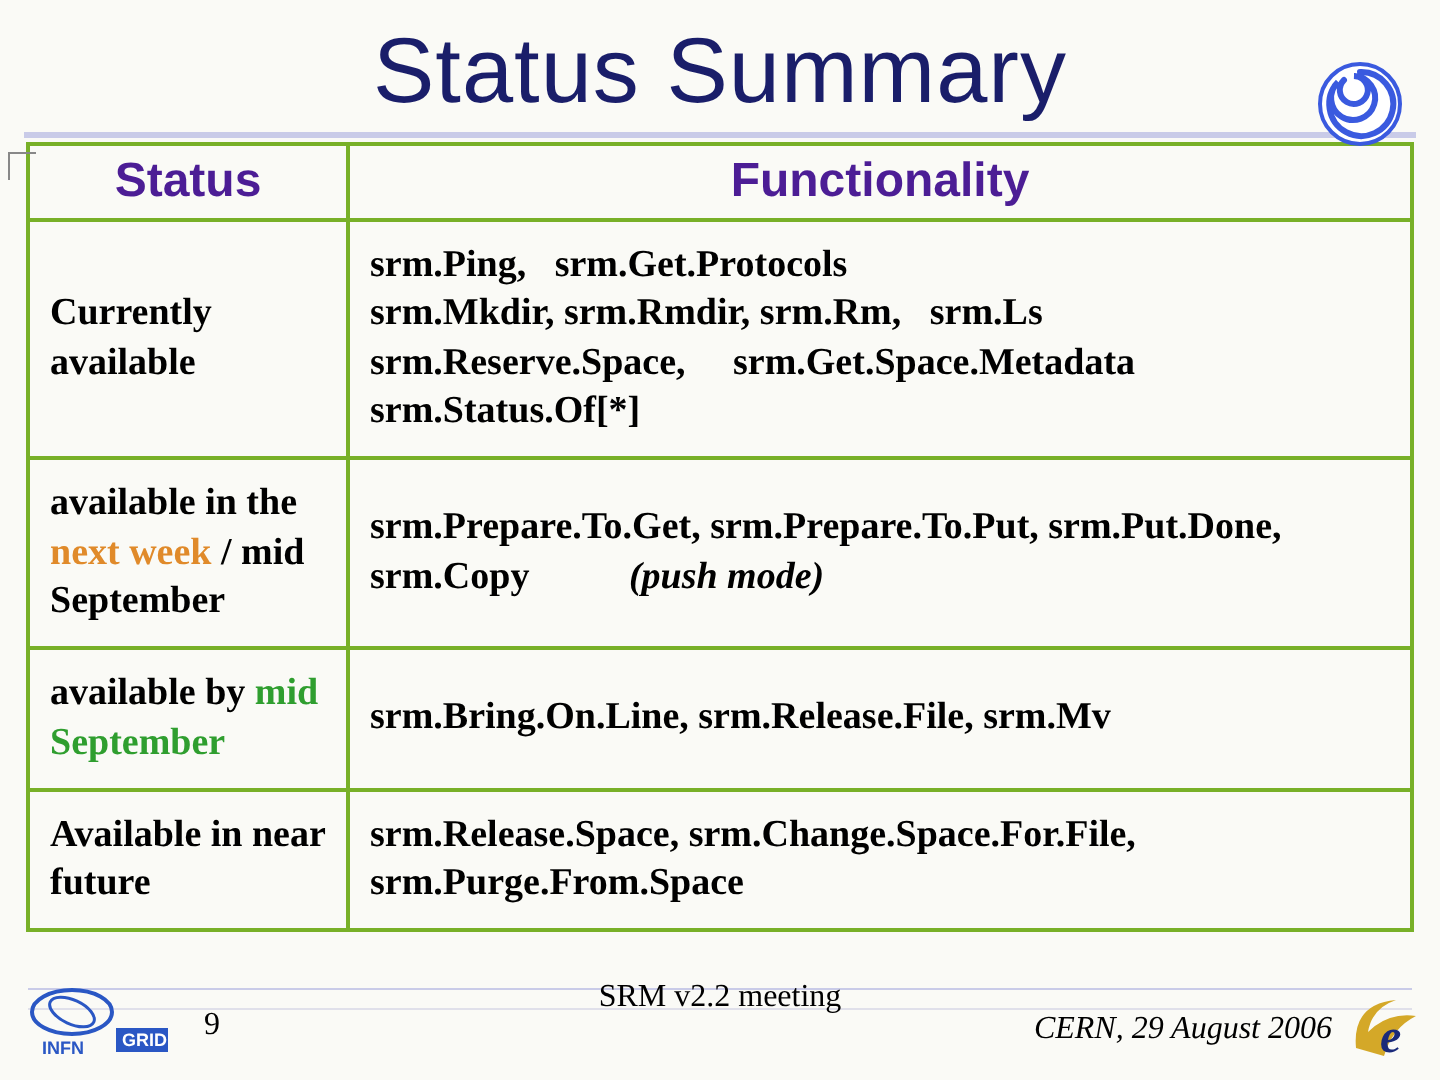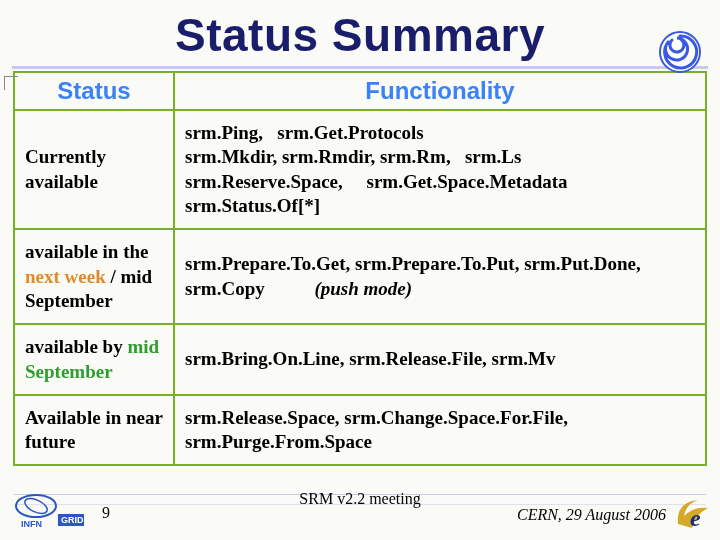--- a/index.html
+++ b/index.html
@@ -10,21 +10,21 @@
     position: relative;
   }
   .slide {
     width: 720px;
     height: 540px;
     position: relative;
     padding: 0;
   }
   .title {
     font-family: 'Comic Sans MS', 'Segoe UI', sans-serif;
-    font-weight: bold;
+    font-weight: normal;
     font-size: 46px;
     color: #1a1e6a;
     text-align: center;
     padding: 8px 0 4px 0;
     letter-spacing: 0.5px;
   }
   .title-underline {
     height: 3px;
     background: #c9cbe8;
     margin: 0 12px 2px 12px;
@@ -38,21 +38,21 @@
   }
   table.main {
     border-collapse: collapse;
     width: 694px;
     margin: 0 13px;
   }
   table.main th {
     font-family: 'Comic Sans MS', 'Segoe UI', sans-serif;
     font-weight: bold;
     font-size: 24px;
-    color: #3b82f6;
+    color: #4c1d95;
     border: 2px solid #78b028;
     padding: 4px 8px;
     text-align: center;
     background: #fafaf6;
   }
   table.main td {
     border: 2px solid #78b028;
     padding: 10px 10px;
     font-size: 19px;
     color: #000;

